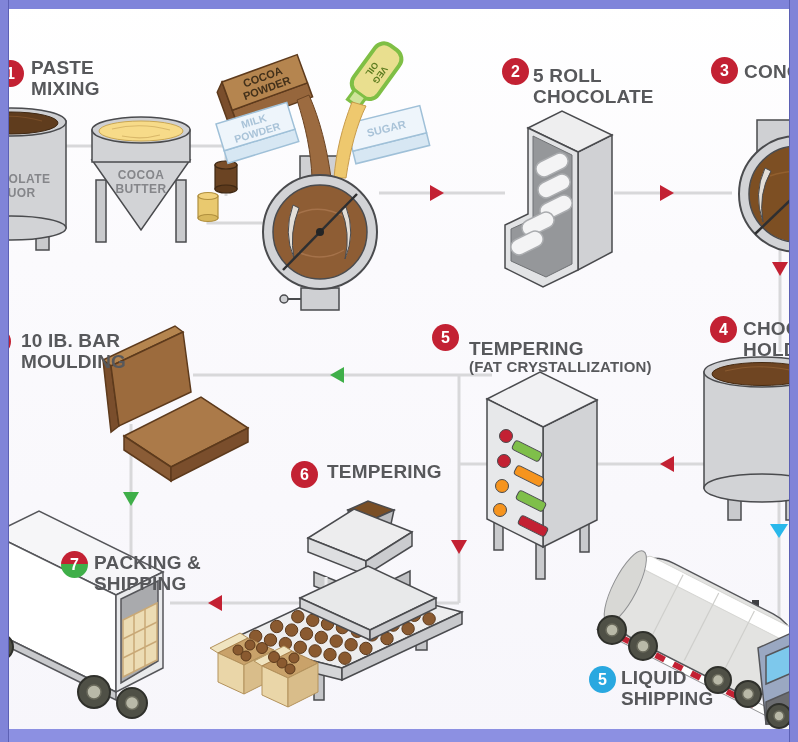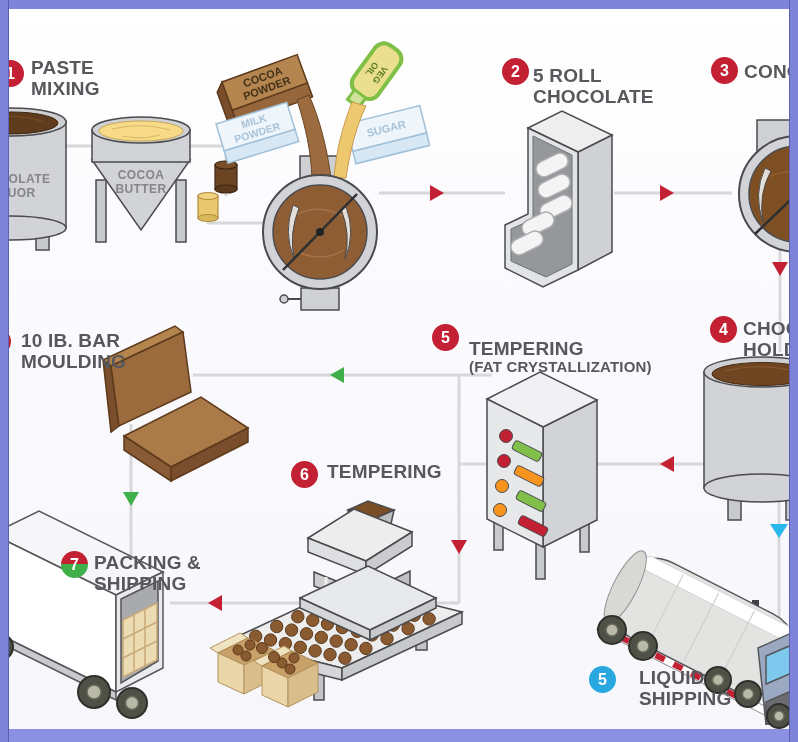--- a/index.html
+++ b/index.html
@@ -370,21 +370,21 @@
   <span class="ln">TEMPERING</span>
   <span class="sub">(FAT CRYSTALLIZATION)</span>
 </div>
 <div class="lbl" style="left:327px;top:461px">
   <span class="ln">TEMPERING</span>
 </div>
 <div class="lbl" style="left:94px;top:552px">
   <span class="ln">PACKING &amp;</span>
   <span class="ln">SHIPPING</span>
 </div>
-<div class="lbl" style="left:639px;top:667px">
+<div class="lbl" style="left:621px;top:667px">
   <span class="ln">LIQUID</span>
   <span class="ln">SHIPPING</span>
 </div>
 <div class="lbl" style="left:21px;top:330px">
   <span class="ln">10 IB. BAR</span>
   <span class="ln">MOULDING</span>
 </div>
 
 <div class="equip" style="left:-34px;top:172px;width:90px">
   <span class="ln">CHOCOLATE</span>

